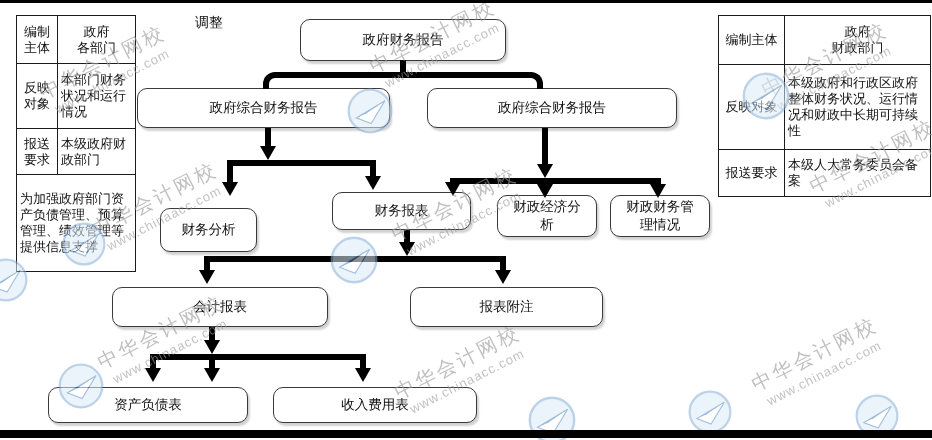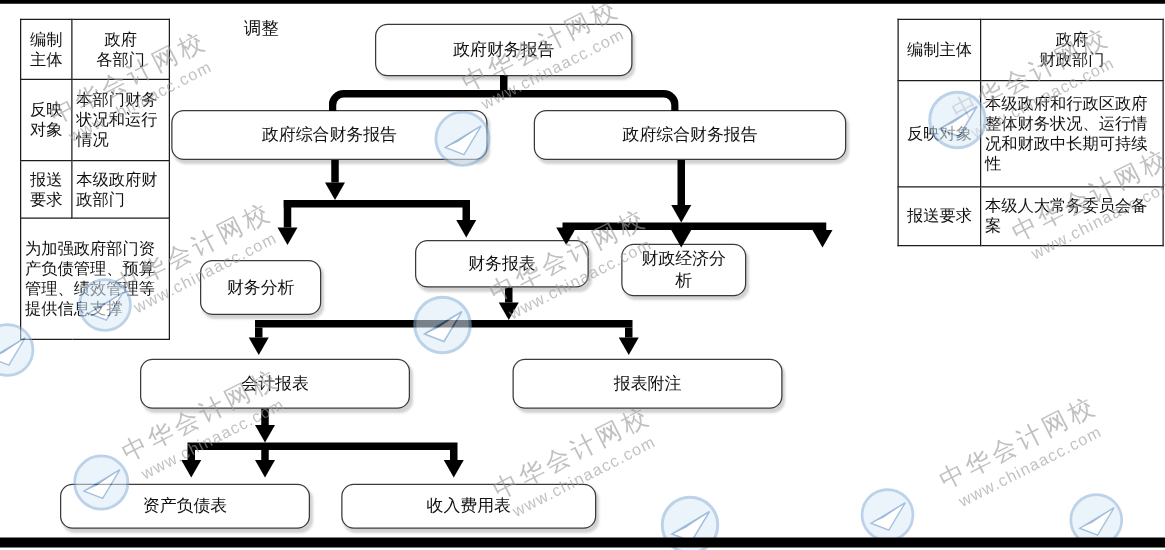--- a/index.html
+++ b/index.html
@@ -113,22 +113,23 @@
     </table>
 
   <div class="flabel" style="left:195px; top:14px;">调整</div>
 
   <div class="node" style="left:300px; top:19px;  width:206px; height:42px;">政府财务报告</div>
   <div class="node" style="left:137px; top:88px;  width:253px; height:40px;">政府综合财务报告</div>
   <div class="node" style="left:427px; top:88px;  width:250px; height:40px;">政府综合财务报告</div>
   <div class="node" style="left:160px; top:208px; width:97px;  height:44px;">财务分析</div>
   <div class="node" style="left:332px; top:192px; width:139px; height:38px;">财务报表</div>
   <div class="node wrap" style="left:497px; top:195px; width:100px; height:42px;">财政经济分析</div>
+  <div class="node wrap" style="left:610px; top:195px; width:100px; height:42px;">财政财务管理情况</div>
   <div class="node" style="left:112px; top:287px; width:216px; height:40px;">会计报表</div>
-  <div class="node" style="left:410px; top:287px; width:216px; height:40px;">报表附注</div>
+  <div class="node" style="left:410px; top:287px; width:193px; height:40px;">报表附注</div>
   <div class="node" style="left:48px;  top:387px; width:200px; height:36px;">资产负债表</div>
   <div class="node" style="left:273px; top:387px; width:204px; height:36px;">收入费用表</div>
 
   <div class="cl" style="left:400px; top:60px; width:6px; height:14px;"></div>
   <div class="brace" style="left:263px; top:72px; width:280px; height:17px;"></div>
 
   <div class="cl" style="left:265px; top:128px; width:6px; height:18px;"></div>
   <div class="ah" style="left:260px; top:146px;"></div>
   <div class="cl" style="left:227px; top:160px; width:149px; height:6px;"></div>
   <div class="cl" style="left:227px; top:160px; width:6px; height:22px;"></div>

